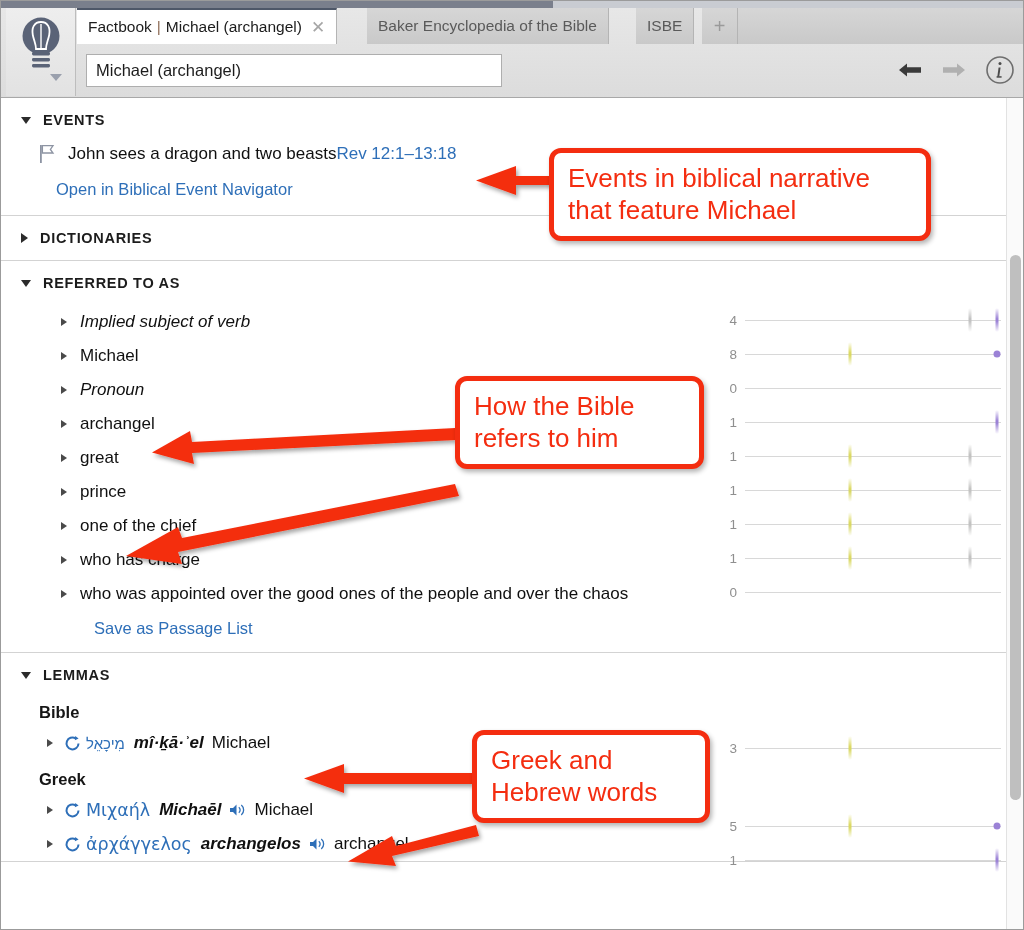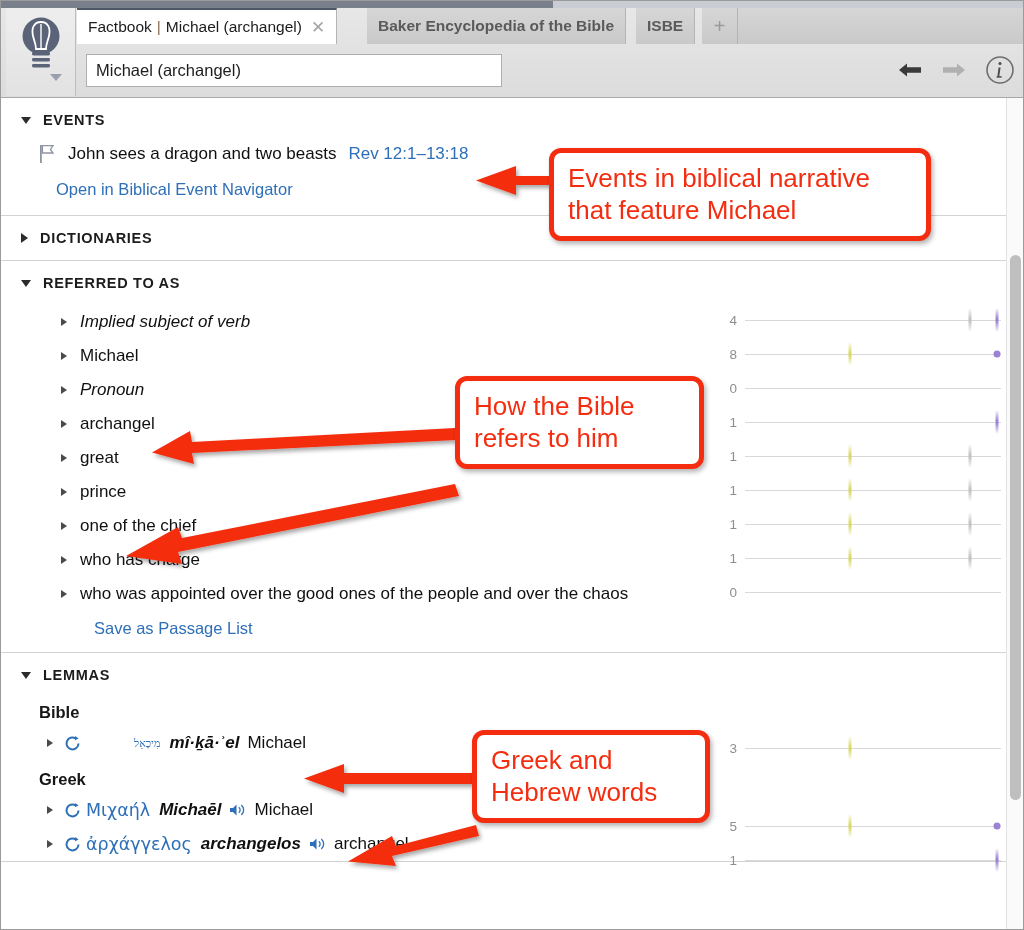--- a/index.html
+++ b/index.html
@@ -85,21 +85,20 @@
   }
   .tab.active {
     background: #ffffff;
     color: #1c1c1c;
     border-top: 2px solid #4e5768;
     border-right: 1px solid #b4b4b4;
   }
   .tab.inactive {
     background: linear-gradient(to bottom, #d6d6d6 0%, #c9c9c9 100%);
     color: #5a5a5a;
-    font-weight: bold;
   }
   .tab-sep {
     color: #8d6b55;
     margin: 0 5px;
     font-weight: 300;
   }
   .tab-close {
     margin-left: 9px;
     color: #a6a6a6;
     font-size: 17px;
@@ -189,21 +188,21 @@
   }
 
   
   .event-row {
     display: flex; align-items: flex-start;
     padding: 6px 0 6px 38px;
     font-size: 17px;
     color: #101010;
   }
   .flag-ico { width: 16px; height: 20px; margin-right: 13px; flex:0 0 auto; }
-  .ref-link { color: #2e6fb8; margin-left: 12px; cursor: pointer; }
+  .ref-link { color: #2e6fb8; cursor: pointer; }
   .blue-link {
     color: #2e6fb8;
     font-size: 16.5px;
     padding: 10px 0 16px 55px;
     display: inline-block;
     cursor: pointer;
   }
 
   
   .rta-list { padding: 4px 0 0 14px; }
@@ -288,21 +287,21 @@
     border-left: 6px solid #4a4a4a;
     margin-right: 11px;
   }
   .lem-ico { width: 17px; height: 17px; margin-right: 5px; flex: 0 0 auto; }
   .lem-orig {
     color: #2e6fb8;
     margin-right: 9px;
     font-size: 18px;
     direction: ltr;
   }
-  .lem-orig.heb { font-family: Liberation Serif, serif; font-size: 11px; direction: rtl; unicode-bidi: isolate; margin-left: 48px; }
+  .lem-orig.heb { font-family: Liberation Sans, sans-serif; font-size: 15px; direction: rtl; unicode-bidi: isolate; }
   .lem-orig.grk { font-family: "DejaVu Sans", sans-serif; font-size: 17.5px; }
   .lem-translit { font-style: italic; margin-right: 8px; font-weight: bold; }
   .spk-ico { width: 17px; height: 14px; margin-right: 8px; flex: 0 0 auto; }
   .lem-gloss { color: #101010; }
 
   
   .scrollbar {
     position: absolute;
     right: 1px; top: 98px;
     width: 17px; height: 831px;

